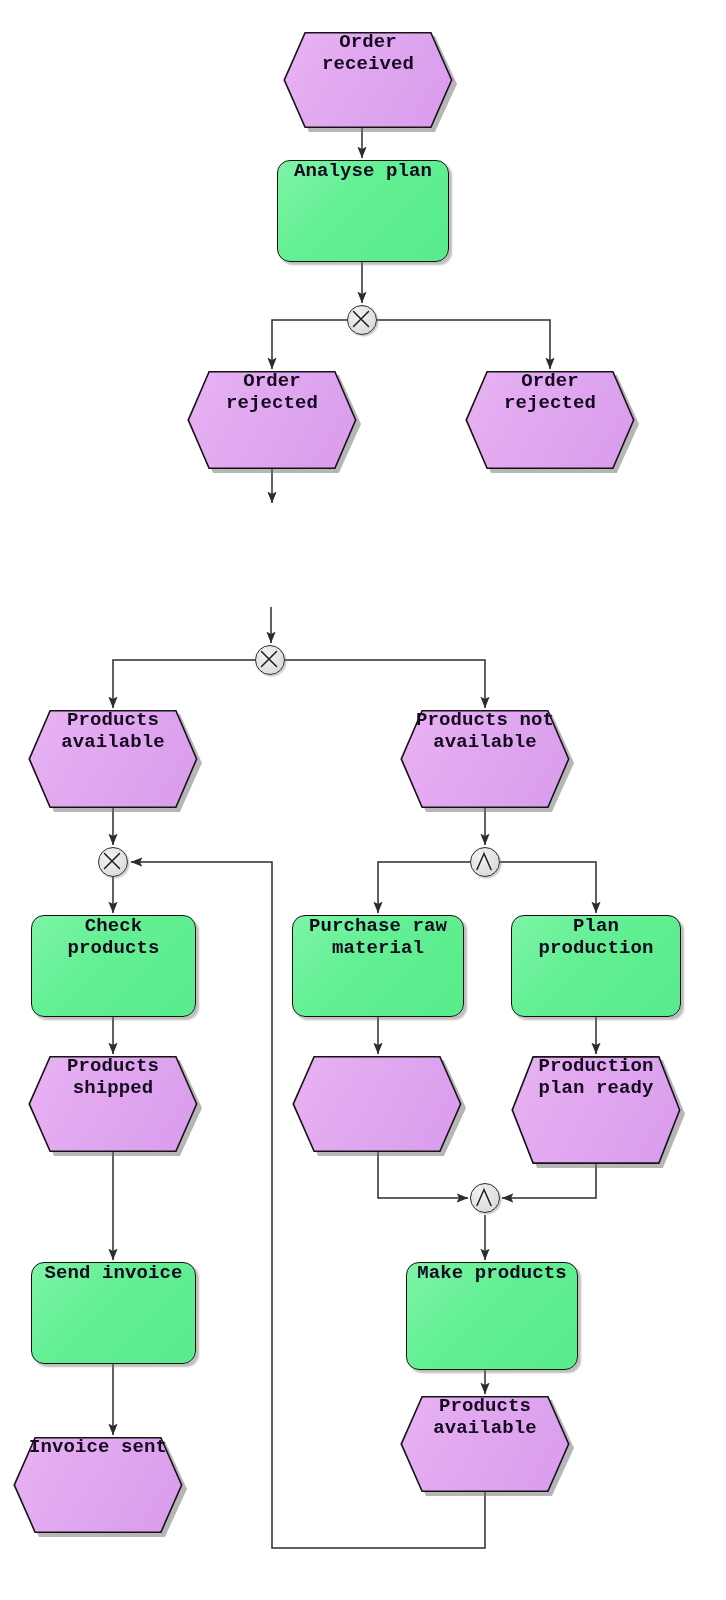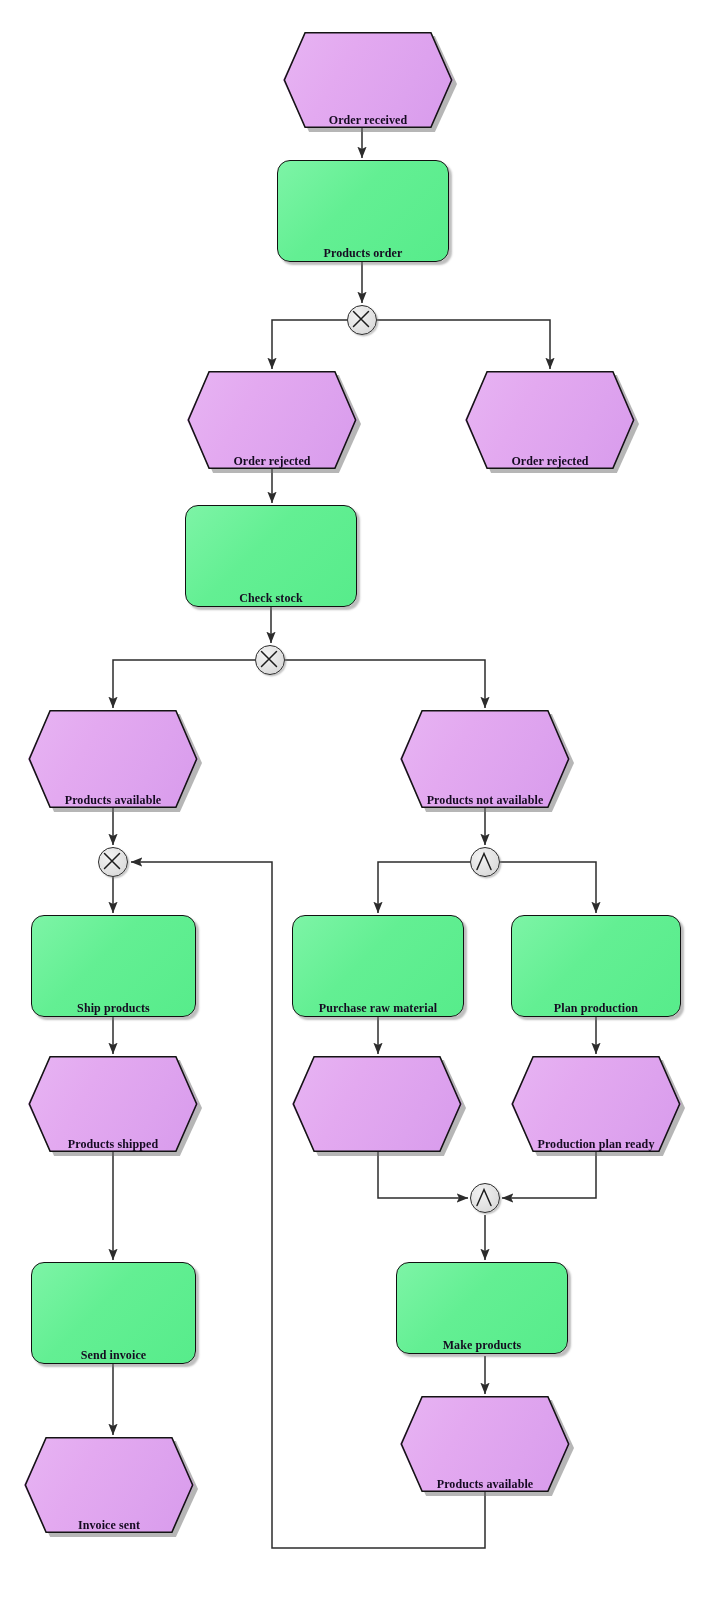--- a/index.html
+++ b/index.html
@@ -23,29 +23,29 @@
     left: 0;
     top: 0;
     width: 726px;
     height: 1600px;
     pointer-events: none;
   }
   .node {
     position: absolute;
     box-sizing: border-box;
     display: flex;
-    align-items: flex-end;
+    align-items: flex-start;
     justify-content: center;
     text-align: center;
     color: #150b21;
     font-weight: bold;
-    font-size: 12px;
+    font-size: 19px;
     line-height: 1.15;
     letter-spacing: 0.1px;
-    font-family: Liberation Serif, serif;
+    font-family: Liberation Mono, monospace;
   }
   
   .func {
     background: linear-gradient(135deg, #7df4a6 0%, #63ef93 42%, #57ec8b 100%);
     border: 1.6px solid #111111;
     border-radius: 13px;
     box-shadow: 3px 3px 2px rgba(120,120,120,0.48);
   }
   .func .label {
     padding: 0 6px;
@@ -163,21 +163,21 @@
 
 <div class="node event" style="left: 283px; top: 32px; width: 170px; height: 96px;">
       <div class="hexshadow"></div>
       <div class="hexbody"></div>
       <svg class="hexborder" viewBox="0 0 100 100" preserveAspectRatio="none">
         <polygon points="13,0.8 87,0.8 99.2,50 87,99.2 13,99.2 0.8,50" fill="none" stroke="#141414" stroke-width="1.6" vector-effect="non-scaling-stroke"></polygon>
       </svg>
       <span class="label">Order received</span>
     </div>
     <div class="node func" style="left: 277px; top: 160px; width: 172px; height: 102px;">
-      <span class="label">Products order</span>
+      <span class="label">Analyse plan</span>
     </div>
     <div class="gate" title="XOR" style="left: 347px; top: 305px; width: 30px; height: 30px;">
       <svg width="30" height="30" viewBox="0 0 30 30">
         <path d="M7.5,7.5 L22.5,22.5 M22.5,7.5 L7.5,22.5" stroke="#1d1d1d" stroke-width="1.5" fill="none" stroke-linecap="round"></path>
       </svg>
     </div>
     <div class="node event" style="left: 187px; top: 371px; width: 170px; height: 98px;">
       <div class="hexshadow"></div>
       <div class="hexbody"></div>
       <svg class="hexborder" viewBox="0 0 100 100" preserveAspectRatio="none">
@@ -186,23 +186,20 @@
       <span class="label">Order rejected</span>
     </div>
     <div class="node event" style="left: 465px; top: 371px; width: 170px; height: 98px;">
       <div class="hexshadow"></div>
       <div class="hexbody"></div>
       <svg class="hexborder" viewBox="0 0 100 100" preserveAspectRatio="none">
         <polygon points="13,0.8 87,0.8 99.2,50 87,99.2 13,99.2 0.8,50" fill="none" stroke="#141414" stroke-width="1.6" vector-effect="non-scaling-stroke"></polygon>
       </svg>
       <span class="label">Order rejected</span>
     </div>
-    <div class="node func" style="left: 185px; top: 505px; width: 172px; height: 102px;">
-      <span class="label">Check stock</span>
-    </div>
     <div class="gate" title="XOR" style="left: 255px; top: 645px; width: 30px; height: 30px;">
       <svg width="30" height="30" viewBox="0 0 30 30">
         <path d="M7.5,7.5 L22.5,22.5 M22.5,7.5 L7.5,22.5" stroke="#1d1d1d" stroke-width="1.5" fill="none" stroke-linecap="round"></path>
       </svg>
     </div>
     <div class="node event" style="left: 28px; top: 710px; width: 170px; height: 98px;">
       <div class="hexshadow"></div>
       <div class="hexbody"></div>
       <svg class="hexborder" viewBox="0 0 100 100" preserveAspectRatio="none">
         <polygon points="13,0.8 87,0.8 99.2,50 87,99.2 13,99.2 0.8,50" fill="none" stroke="#141414" stroke-width="1.6" vector-effect="non-scaling-stroke"></polygon>
@@ -221,21 +218,21 @@
       <svg width="30" height="30" viewBox="0 0 30 30">
         <path d="M7.5,7.5 L22.5,22.5 M22.5,7.5 L7.5,22.5" stroke="#1d1d1d" stroke-width="1.5" fill="none" stroke-linecap="round"></path>
       </svg>
     </div>
     <div class="gate" title="AND" style="left: 470px; top: 847px; width: 30px; height: 30px;">
       <svg width="30" height="30" viewBox="0 0 30 30">
         <path d="M8,23.5 L15,7.5 L22,23.5" stroke="#1d1d1d" stroke-width="1.5" fill="none" stroke-linecap="round"></path>
       </svg>
     </div>
     <div class="node func" style="left: 31px; top: 915px; width: 165px; height: 102px;">
-      <span class="label">Ship products</span>
+      <span class="label">Check products</span>
     </div>
     <div class="node func" style="left: 511px; top: 915px; width: 170px; height: 102px;">
       <span class="label">Plan production</span>
     </div>
     <div class="node func" style="left: 292px; top: 915px; width: 172px; height: 102px;">
       <span class="label">Purchase raw material</span>
     </div>
     <div class="node event" style="left: 28px; top: 1056px; width: 170px; height: 96px;">
       <div class="hexshadow"></div>
       <div class="hexbody"></div>
@@ -244,40 +241,40 @@
       </svg>
       <span class="label">Products shipped</span>
     </div>
     <div class="node event" style="left: 292px; top: 1056px; width: 170px; height: 96px;">
       <div class="hexshadow"></div>
       <div class="hexbody"></div>
       <svg class="hexborder" viewBox="0 0 100 100" preserveAspectRatio="none">
         <polygon points="13,0.8 87,0.8 99.2,50 87,99.2 13,99.2 0.8,50" fill="none" stroke="#141414" stroke-width="1.6" vector-effect="non-scaling-stroke"></polygon>
       </svg>
     </div>
-    <div class="node event" style="left: 511px; top: 1056px; width: 170px; height: 96px;">
+    <div class="node event" style="left: 511px; top: 1056px; width: 170px; height: 108px;">
       <div class="hexshadow"></div>
       <div class="hexbody"></div>
       <svg class="hexborder" viewBox="0 0 100 100" preserveAspectRatio="none">
         <polygon points="13,0.8 87,0.8 99.2,50 87,99.2 13,99.2 0.8,50" fill="none" stroke="#141414" stroke-width="1.6" vector-effect="non-scaling-stroke"></polygon>
       </svg>
       <span class="label">Production plan ready</span>
     </div>
     <div class="gate" title="AND" style="left: 470px; top: 1183px; width: 30px; height: 30px;">
       <svg width="30" height="30" viewBox="0 0 30 30">
         <path d="M8,23.5 L15,7.5 L22,23.5" stroke="#1d1d1d" stroke-width="1.5" fill="none" stroke-linecap="round"></path>
       </svg>
     </div>
     <div class="node func" style="left: 31px; top: 1262px; width: 165px; height: 102px;">
       <span class="label">Send invoice</span>
     </div>
-    <div class="node func" style="left: 396px; top: 1262px; width: 172px; height: 92px;">
+    <div class="node func" style="left: 406px; top: 1262px; width: 172px; height: 108px;">
       <span class="label">Make products</span>
     </div>
-    <div class="node event" style="left: 24px; top: 1437px; width: 170px; height: 96px;">
+    <div class="node event" style="left: 13px; top: 1437px; width: 170px; height: 96px;">
       <div class="hexshadow"></div>
       <div class="hexbody"></div>
       <svg class="hexborder" viewBox="0 0 100 100" preserveAspectRatio="none">
         <polygon points="13,0.8 87,0.8 99.2,50 87,99.2 13,99.2 0.8,50" fill="none" stroke="#141414" stroke-width="1.6" vector-effect="non-scaling-stroke"></polygon>
       </svg>
       <span class="label">Invoice sent</span>
     </div>
     <div class="node event" style="left: 400px; top: 1396px; width: 170px; height: 96px;">
       <div class="hexshadow"></div>
       <div class="hexbody"></div>

